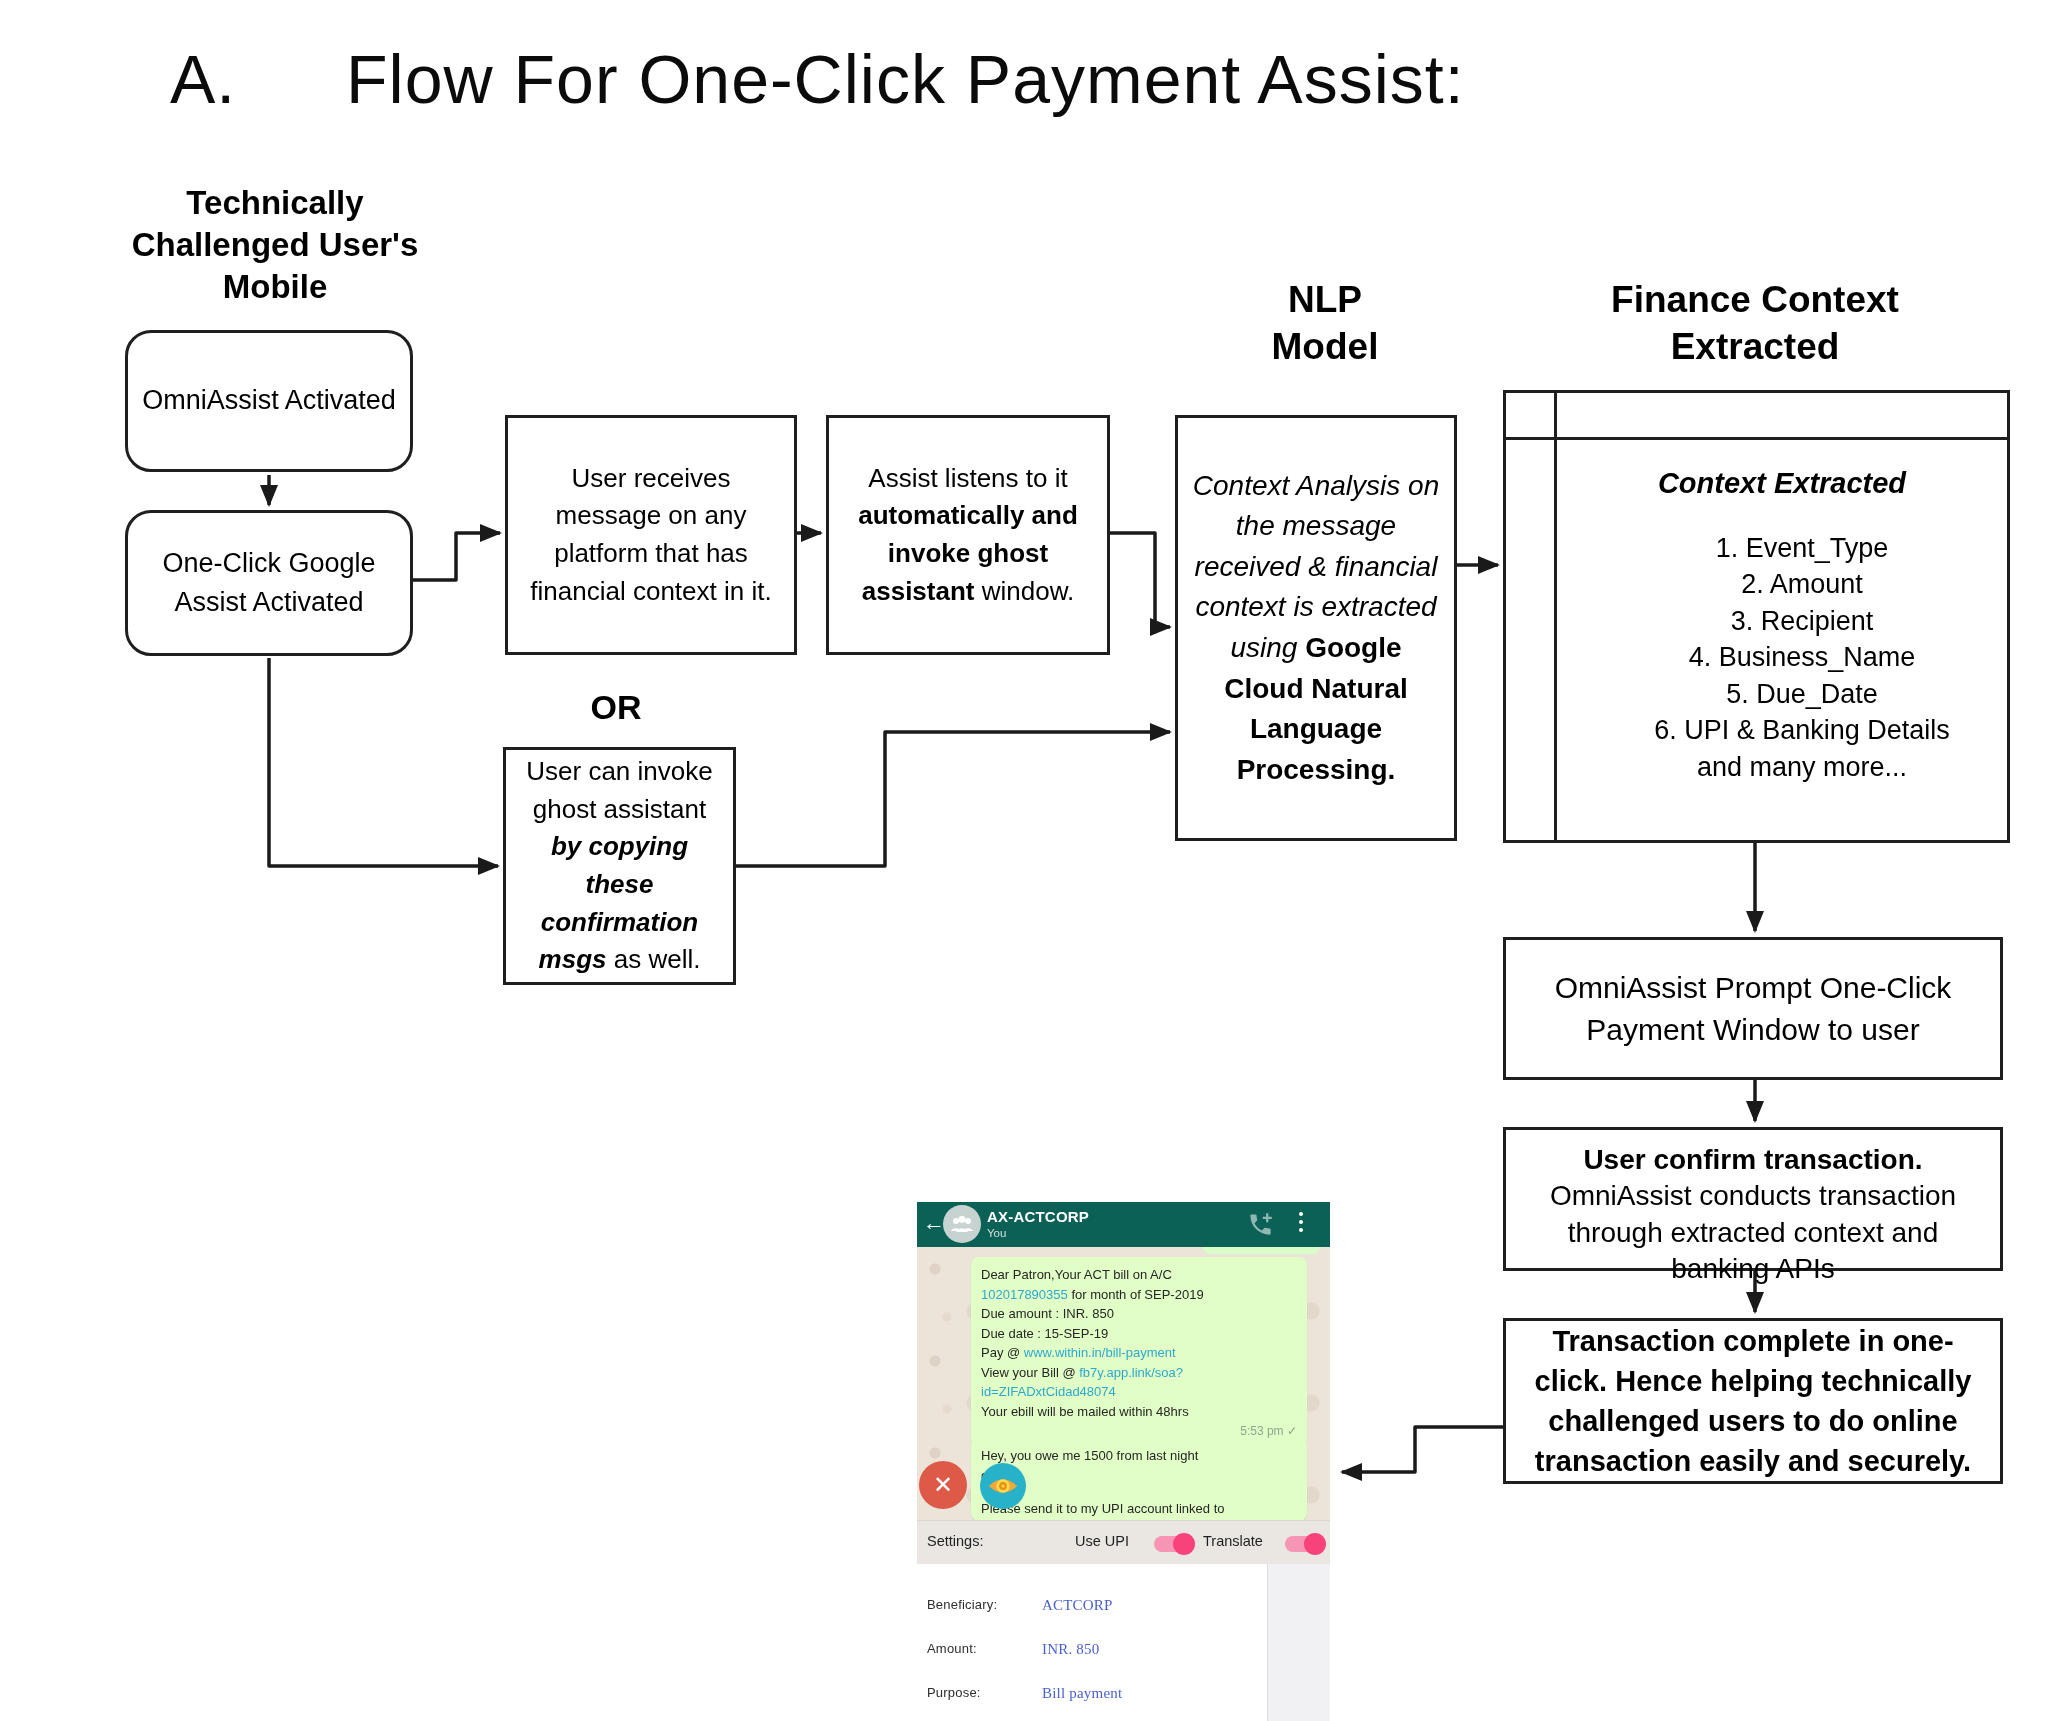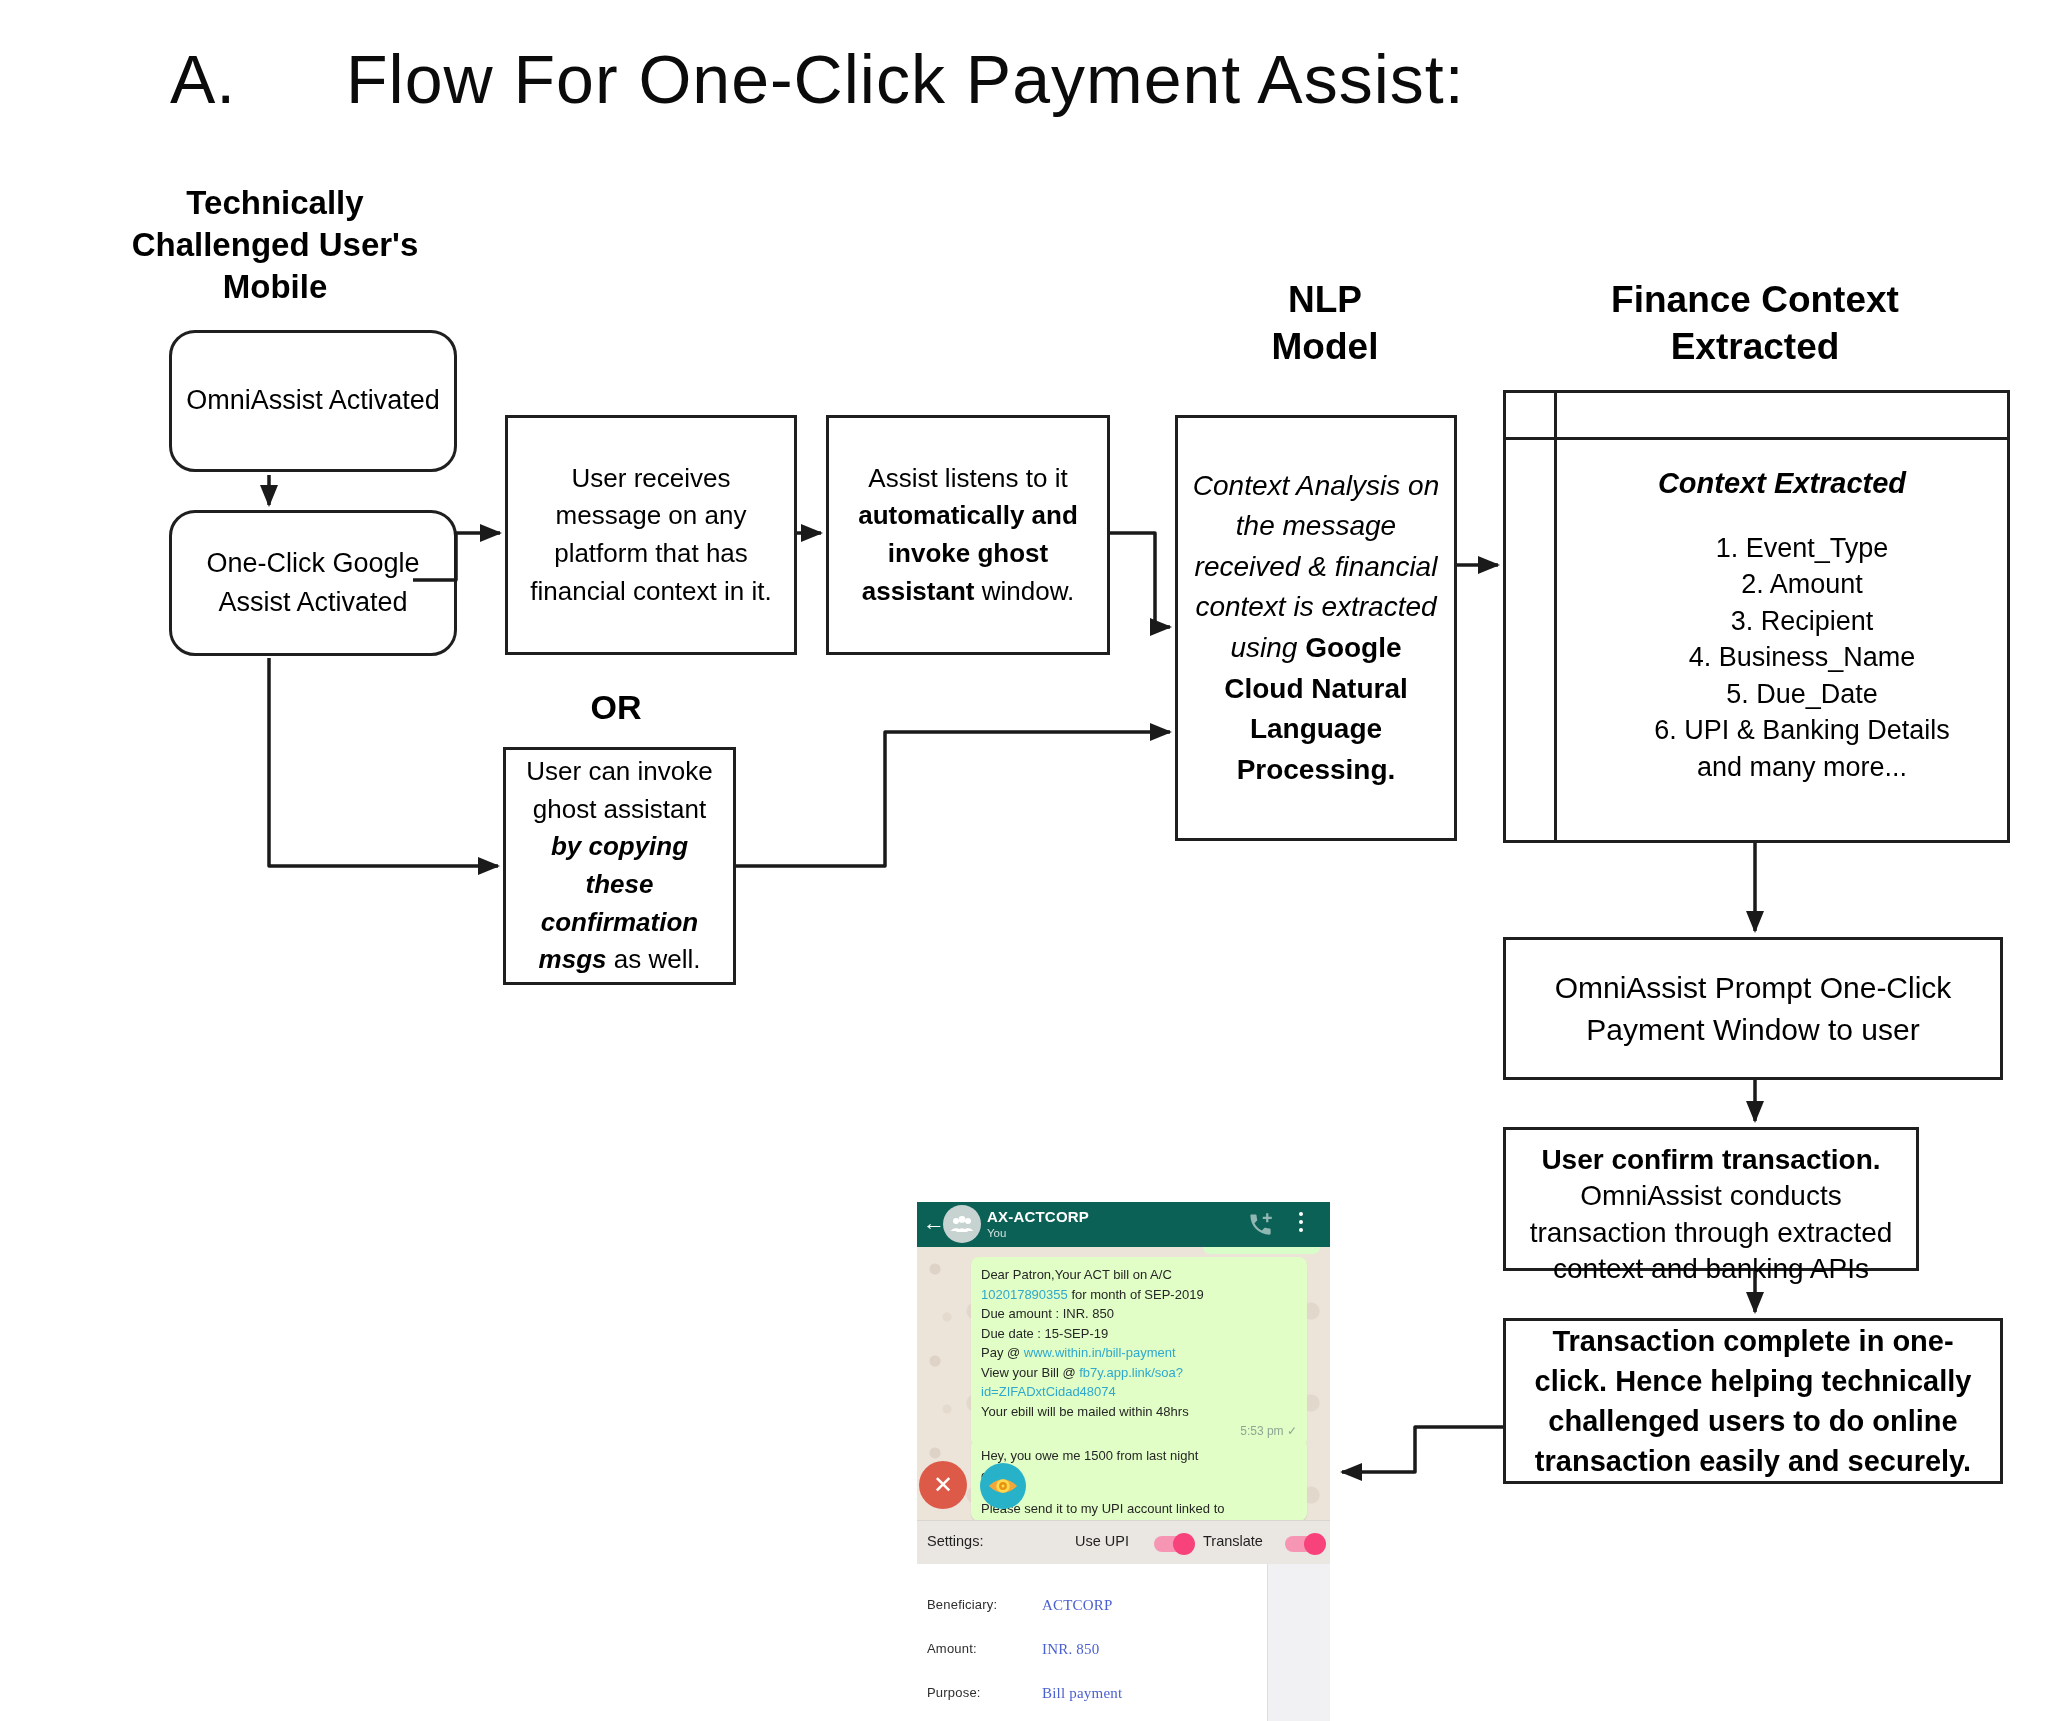--- a/index.html
+++ b/index.html
@@ -5,21 +5,21 @@
   html,body{margin:0;padding:0;background:#ffffff;}
   #stage{position:relative;width:2048px;height:1721px;background:#ffffff;overflow:hidden;
          font-family:"Liberation Sans", sans-serif;color:#111;}
   .abs{position:absolute;}
   
   .pgtitle{font-size:68px;font-weight:400;letter-spacing:1px;color:#0b0b0b;white-space:nowrap;}
   .colhead{font-weight:bold;text-align:center;font-size:33px;line-height:1.28;color:#000;}
   .colhead.big{font-size:37px;white-space:pre-line;}
   .box{background:#fff;border:3px solid #1f1f1f;display:flex;align-items:center;justify-content:center;
        text-align:center;font-size:26px;line-height:1.45;color:#000;box-sizing:border-box;padding:8px 14px;}
-  .rbox{border-radius:26px;font-size:27px;margin-left:44px;}
+  .rbox{border-radius:26px;font-size:27px;}
   .orlbl{font-size:34px;font-weight:bold;text-align:center;color:#000;}
   .it{font-style:italic;}
   .bd{font-weight:bold;}
   .bdit{font-weight:bold;font-style:italic;}
   .fin-line-h{position:absolute;left:0;right:0;top:44px;border-top:3px solid #1f1f1f;}
   .fin-line-v{position:absolute;top:0;bottom:0;left:48px;border-left:3px solid #1f1f1f;}
   .fin-content{position:absolute;left:51px;top:47px;right:0;bottom:0;display:block;text-align:center;padding-top:22px;}
   .fin-title{font-size:29px;margin-bottom:26px;}
   .fin-item{font-size:27px;line-height:1.35;padding-left:40px;}
   svg.connectors{position:absolute;left:0;top:0;pointer-events:none;}
@@ -105,21 +105,21 @@
       <div class="fin-item">4. Business_Name</div>
       <div class="fin-item">5. Due_Date</div>
       <div class="fin-item">6. UPI &amp; Banking Details</div>
       <div class="fin-item">and many more...</div>
     </div>
   </div>
 
   <div class="abs box" style="left:1503px;top:937px;width:500px;height:143px;font-size:30px;line-height:1.4;">
     <span>OmniAssist Prompt One-Click Payment Window to user</span>
   </div>
-  <div class="abs box" style="left:1503px;top:1127px;width:416px;height:144px;font-size:28px;line-height:1.3;display:block;padding-top:12px;">
+  <div class="abs box" style="left:1503px;top:1127px;width:500px;height:144px;font-size:28px;line-height:1.3;display:block;padding-top:12px;">
     <div class="bd">User confirm transaction.</div>
     <div>OmniAssist conducts transaction through extracted context and banking APIs</div>
   </div>
   <div class="abs box bd" style="left:1503px;top:1318px;width:500px;height:166px;font-size:29px;line-height:1.38;">
     <span>Transaction complete in one-click. Hence helping technically challenged users to do online transaction easily and securely.</span>
   </div>
 
   <svg class="connectors" width="2048" height="1721" viewBox="0 0 2048 1721">
     <defs>
       <marker id="ah" markerUnits="userSpaceOnUse" markerWidth="22" markerHeight="18" refX="20" refY="9" orient="auto">

